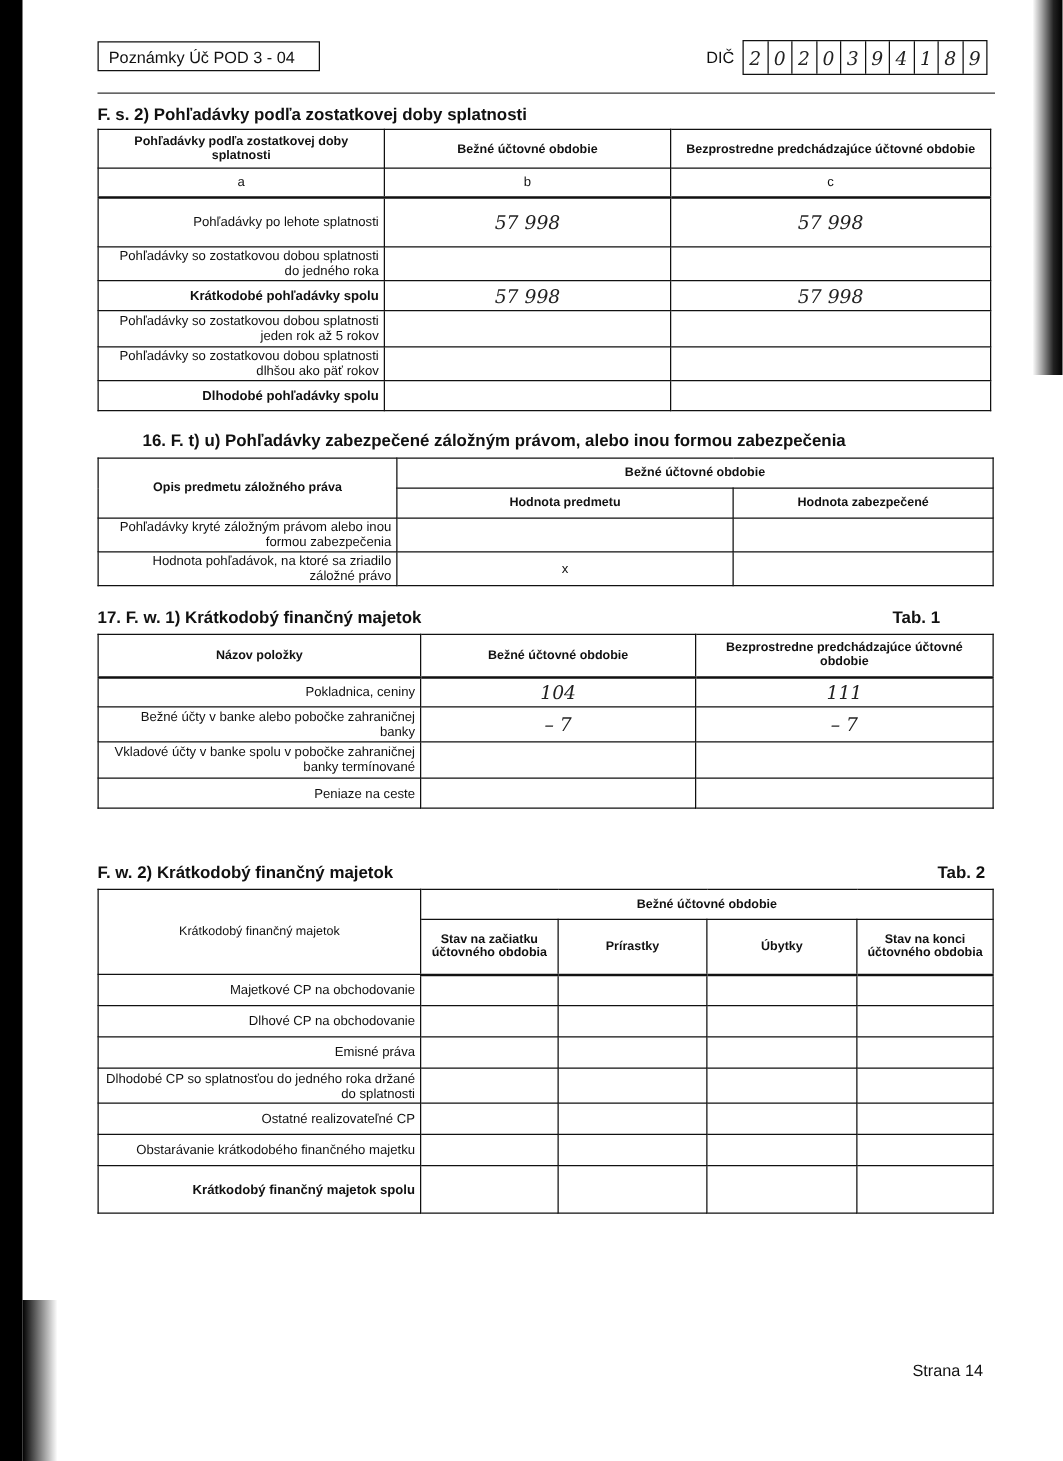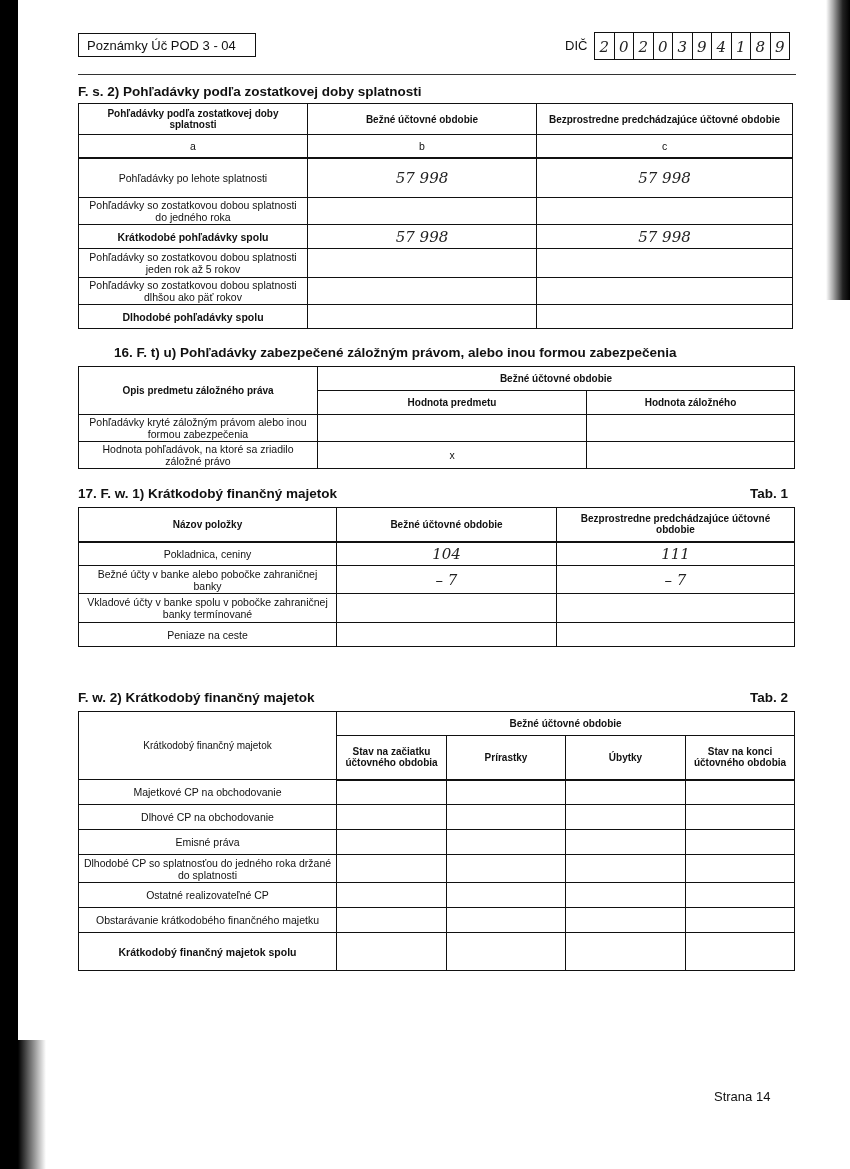--- a/index.html
+++ b/index.html
@@ -49,30 +49,30 @@
     position: absolute; font-weight: bold; font-size: 13.5px;
   }
   table.form {
     position: absolute; border-collapse: collapse; table-layout: fixed;
     font-size: 10.5px;
   }
   table.form td, table.form th {
     border: 1px solid #111; padding: 0 4px; vertical-align: middle;
   }
   table.form th { font-weight: bold; font-size: 10px; }
-  table.form td.lbl { text-align: center; line-height: 12px; margin-left: 28px; }
+  table.form td.lbl { text-align: right; line-height: 12px; margin-left: 28px; }
   table.form td.lbl.bold { font-weight: bold; }
   table.form td.val {
     text-align: center; font-family: "DejaVu Serif", serif; font-style: italic;
     font-size: 15px; color: #222;
   }
   table.form td.center { text-align: center; }
   tr.thick-bottom td, tr.thick-bottom th { border-bottom: 2px solid #111; }
   .page-num {
-    position: absolute; left: 714px; top: 1089px; font-size: 13px;
+    position: absolute; left: 730px; top: 1089px; font-size: 13px;
   }
 </style>
 </head>
 <body>
 
 <div class="scan-left"></div>
 <div class="scan-left-fade"></div>
 <div class="scan-right"></div>
 
 <div class="header-box">Poznámky Úč POD 3 - 04</div>
@@ -149,37 +149,37 @@
       <col style="width:269px">
       <col style="width:208px">
     </colgroup>
   <tbody>
       <tr style="height:24px">
     <th rowspan="2">Opis predmetu záložného práva</th>
     <th colspan="2">Bežné účtovné obdobie</th>
   </tr>
   <tr style="height:24px">
     <th>Hodnota predmetu</th>
-    <th>Hodnota záložného</th>
+    <th>Hodnota zabezpečené</th>
   </tr>
   <tr style="height:27px">
     <td class="lbl">Pohľadávky kryté záložným právom alebo inou formou zabezpečenia</td>
     <td class="center"></td>
     <td class="center"></td>
   </tr>
   <tr style="height:27px">
     <td class="lbl">Hodnota pohľadávok, na ktoré sa zriadilo záložné právo</td>
     <td class="center">x</td>
     <td class="center"></td>
   </tr>
 </tbody>
   </table>
 
 <div class="section-title" style="left:78px; top:486px;">17. F. w. 1) Krátkodobý finančný majetok</div>
-<div class="tab-label" style="left:750px; top:486px;text-align:right;">Tab. 1</div>
+<div class="tab-label" style="left:714px; top:486px;text-align:right;">Tab. 1</div>
 <table class="form" style="left:78px; top:507px; width:716px;">
   <colgroup>
       <col style="width:258px">
       <col style="width:220px">
       <col style="width:238px">
     </colgroup>
   <tbody>
       <tr style="height:34px" class="thick-bottom">
     <th>Názov položky</th>
     <th>Bežné účtovné obdobie</th>

